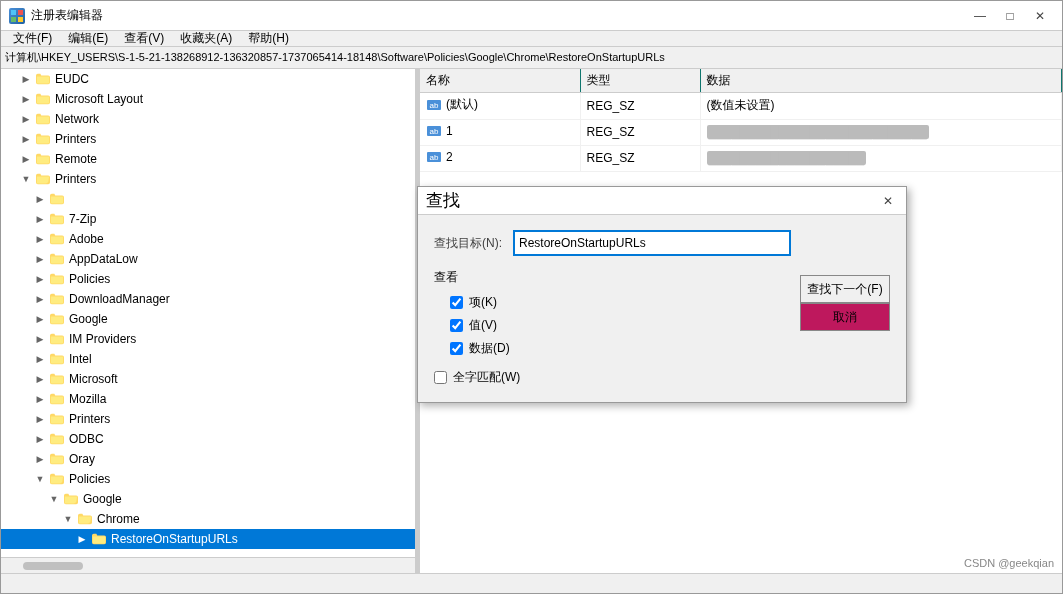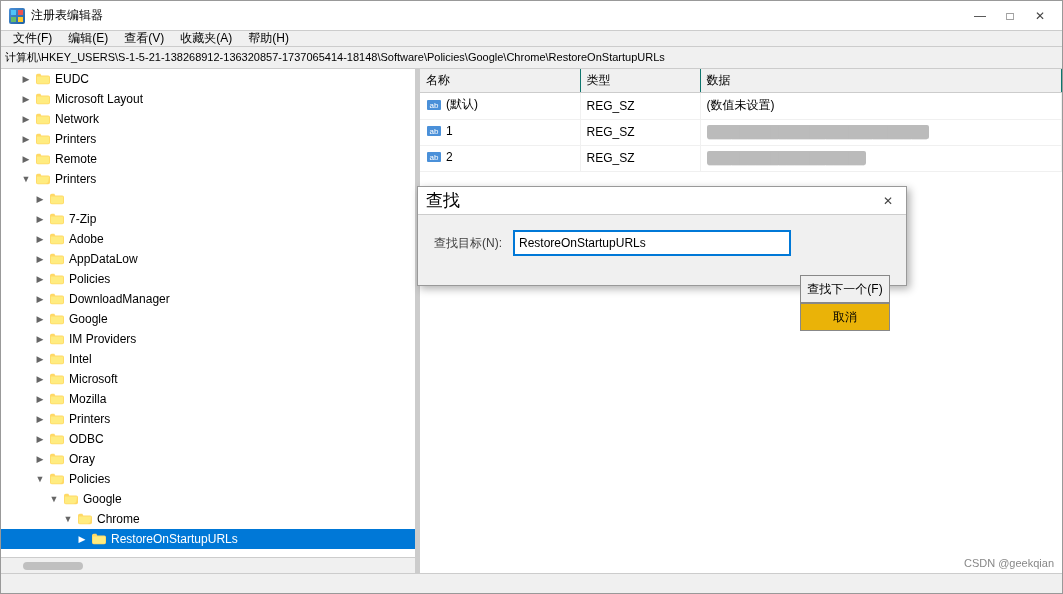--- a/index.html
+++ b/index.html
@@ -342,21 +342,21 @@
       top: 60px;
       right: 16px;
       display: flex;
       flex-direction: column;
       gap: 0;
     }
 
     .dialog-btn {
       width: 90px;
       height: 28px;
-      background: #eab308;
+      background: #be185d;
       border: 1px solid #888;
       cursor: pointer;
       font-size: 12px;
       font-family: 'Microsoft YaHei', SimSun, sans-serif;
     }
     .dialog-btn.primary {
       background: #f0f0f0;
       border: 1px solid #888;
     }
 
@@ -770,20 +770,42 @@
         <button class="dialog-close">✕</button>
       </div>
 
       <div class="dialog-body" style="position:relative;">
 
         <div class="dialog-row">
           <span class="dialog-label">查找目标(N):</span>
           <input class="dialog-input" type="text" value="RestoreOnStartupURLs" style="flex: 1 1 0%; margin-right: 100px;">
         </div>
 
+        <div>
+          <div class="dialog-section-label">查看</div>
+          <div class="dialog-checkboxes">
+            <label class="dialog-checkbox-row">
+              <input type="checkbox" checked="" style="">
+              <span>项(K)</span>
+            </label>
+            <label class="dialog-checkbox-row">
+              <input type="checkbox" checked="" style="">
+              <span>值(V)</span>
+            </label>
+            <label class="dialog-checkbox-row">
+              <input type="checkbox" checked="" style="">
+              <span>数据(D)</span>
+            </label>
+          </div>
+
+          <label class="dialog-checkbox-separate" style="margin-top:12px;">
+            <input type="checkbox" style="">
+            <span>全字匹配(W)</span>
+          </label>
+        </div>
 
         <div class="dialog-buttons">
           <button class="dialog-btn primary">查找下一个(F)</button>
           <button class="dialog-btn">取消</button>
         </div>
       </div>
     </div>
   </div>
 </div>
 

